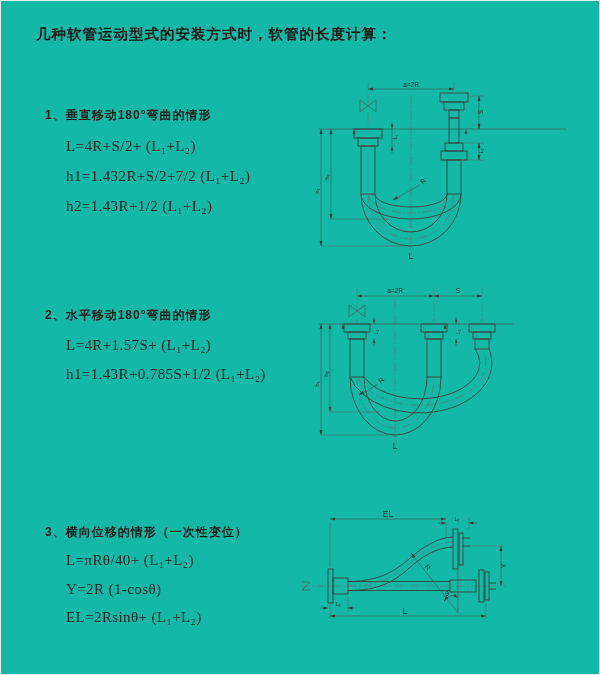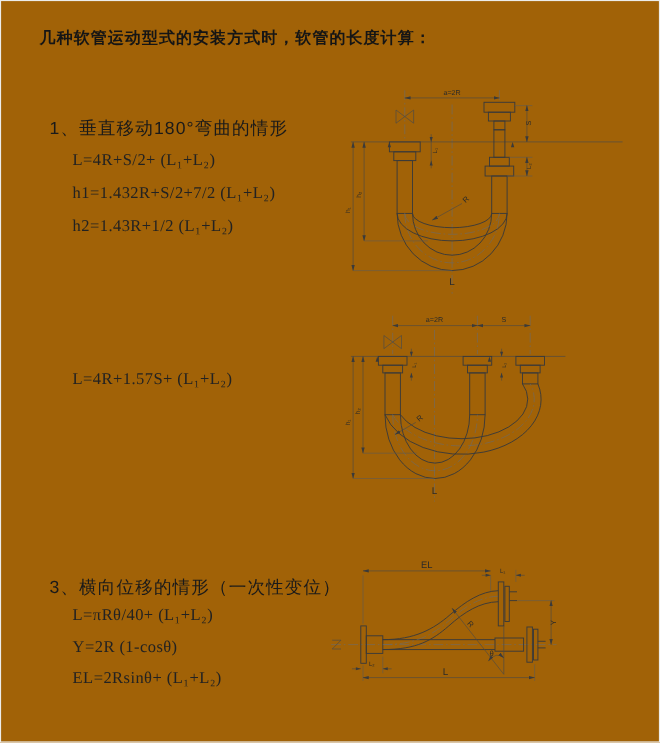--- a/index.html
+++ b/index.html
@@ -1,26 +1,26 @@
 <!DOCTYPE html>
 <html><head>
 <meta charset="utf-8">
 <style>
   html,body{margin:0;padding:0;background:#ffffff;}
   .page{
-    position:relative;width:600px;height:675px;background:#a16207;
+    position:relative;width:600px;height:675px;background:#14b8a6;
     border:1px solid #ececea;box-sizing:border-box;overflow:hidden;
     font-family:"Liberation Sans","DejaVu Sans",sans-serif;color:#1d1d1d;
   }
   .doc-title{
     position:absolute;left:35px;top:24px;font-size:14.5px;font-weight:bold;
     letter-spacing:1px;color:#151515;white-space:nowrap;
   }
   .sec-heading{
-    position:absolute;font-size:16px;font-weight:normal;letter-spacing:1px;
+    position:absolute;font-size:12px;font-weight:bold;letter-spacing:1px;
     color:#1a1a1a;white-space:nowrap;
   }
   .formula{
     position:absolute;font-size:15px;font-weight:normal;letter-spacing:.4px;
     color:#222;white-space:nowrap;font-family:Liberation Serif, serif;
   }
   .diagram{position:absolute;}
   svg{display:block;font-family:inherit;}
   svg text{fill:#2a2a2a;}
   .ln{stroke:#3a3a3a;stroke-width:.85;fill:none;}
@@ -35,21 +35,23 @@
 
 <div class="page">
 
   <div class="doc-title">几种软管运动型式的安装方式时，软管的长度计算：</div>
 
   <div class="sec-heading" style="left:44px;top:106px;">1、垂直移动180°弯曲的情形</div>
   <div class="formula" style="left:65px;top:137px;">L=4R+S/2+ (L₁+L₂)</div>
   <div class="formula" style="left:65px;top:167px;">h1=1.432R+S/2+7/2 (L₁+L₂)</div>
   <div class="formula" style="left:65px;top:197px;">h2=1.43R+1/2 (L₁+L₂)</div>
 
+  <div class="sec-heading" style="left:44px;top:306px;">2、水平移动180°弯曲的情形</div>
   <div class="formula" style="left:65px;top:336px;">L=4R+1.57S+ (L₁+L₂)</div>
+  <div class="formula" style="left:65px;top:365px;">h1=1.43R+0.785S+1/2 (L₁+L₂)</div>
 
   <div class="sec-heading" style="left:44px;top:523px;">3、横向位移的情形（一次性变位）</div>
   <div class="formula" style="left:65px;top:551px;">L=πRθ/40+ (L₁+L₂)</div>
   <div class="formula" style="left:65px;top:580px;">Y=2R (1-cosθ)</div>
   <div class="formula" style="left:65px;top:608px;">EL=2Rsinθ+ (L₁+L₂)</div>
 
   <div class="diagram" style="left:313px;top:78px;">
     <svg width="272" height="190" viewBox="0 0 272 190">
       <defs>
         <pattern id="br1" width="4" height="4" patternUnits="userSpaceOnUse">

